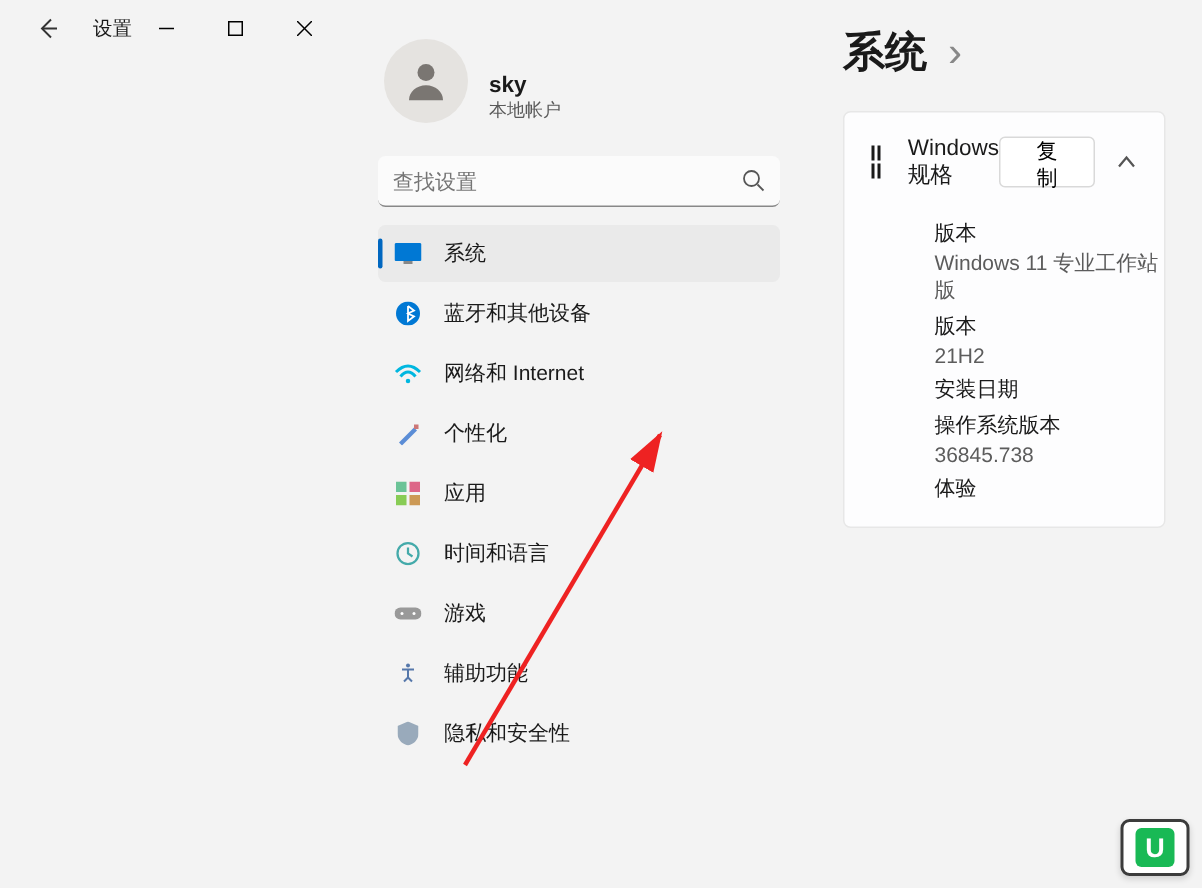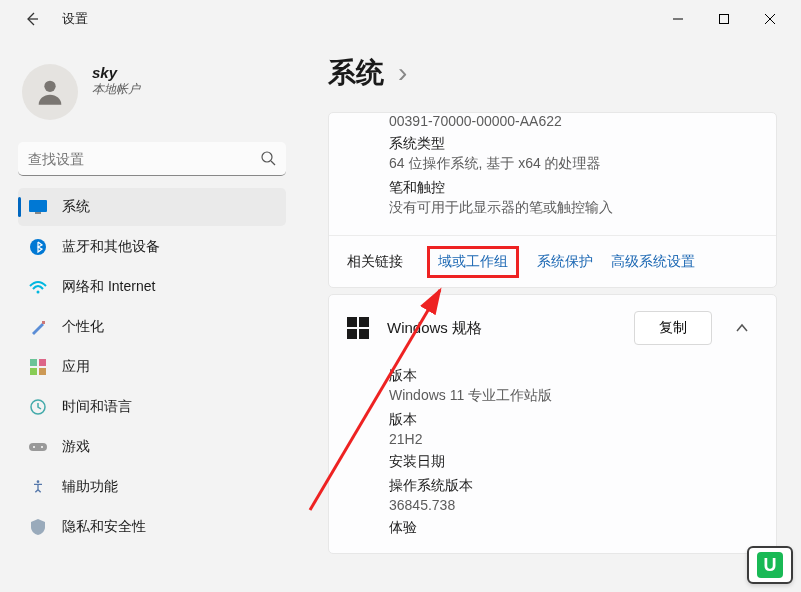--- a/index.html
+++ b/index.html
@@ -6,29 +6,29 @@
   body {
     font-family: "Segoe UI", "Microsoft YaHei", sans-serif;
     background: #f3f3f3;
     width: 801px;
     height: 592px;
     overflow: hidden;
     position: relative;
     font-size: 14px;
     color: #1a1a1a;
   }
-  .window { background: #f3f3f3; width: 100%; height: 100%; display: flex; flex-direction: column; }
+  .window { background: #f3f3f3; width: 100%; height: 100%; display: flex; flex-direction: row; }
   .titlebar { height: 38px; display: flex; align-items: center; padding: 0 8px; }
   .back-btn { width: 28px; height: 28px; display:flex; align-items:center; justify-content:center; border-radius:4px; cursor:pointer; margin-left:10px; }
   .title { margin-left: 16px; font-size: 13px; }
   .win-controls { margin-left: auto; display:flex; }
   .win-btn { width: 46px; height: 32px; display:flex; align-items:center; justify-content:center; cursor:pointer; }
   .body { flex:1; display:flex; overflow:hidden; }
   .sidebar { width: 300px; padding: 20px 14px 0 18px; display:flex; flex-direction:column; }
-  .user-row { display:flex; align-items:flex-start; margin-bottom: 22px; margin-top:6px; padding-left:4px;font-style:italic;}
+  .user-row { display:flex; align-items:flex-end; margin-bottom: 22px; margin-top:6px; padding-left:4px;}
   .avatar { width: 56px; height: 56px; border-radius: 50%; background:#e5e3e0; display:flex; align-items:center; justify-content:center; margin-right: 14px; }
   .avatar svg { width: 34px; height:34px; fill:#7a7672; }
   .user-name { font-weight:600; font-size:15px; }
   .user-sub { font-size:12px; color:#5a5a5a; }
   .search-wrap { position:relative; margin-bottom: 12px; }
   .search { width: 100%; height: 34px; border: none; border-bottom:1px solid #888; border-radius: 5px; background:#fbfbfb; padding: 0 34px 0 10px; font-size:14px; outline:none; }
   .search-icon { position:absolute; right:10px; top:8px; }
   .nav { list-style:none; }
   .nav li { display:flex; align-items:center; height:38px; padding: 0 10px; border-radius:5px; cursor:pointer; margin-bottom:2px; position:relative;}
   .nav li.active { background:#eaeaea; }
@@ -202,35 +202,20 @@
           </li>
       </ul>
     </div>
 
     <div class="main">
       <div class="breadcrumb">
         <span class="root">系统</span>
         <span class="sep">›</span>
       </div>
 
-      <div class="card">
-        <div class="card-inner">
-          <div class="spec-val">00391-70000-00000-AA622</div>
-          <div class="spec-lbl">系统类型</div>
-          <div class="spec-val">64 位操作系统, 基于 x64 的处理器</div>
-          <div class="spec-lbl">笔和触控</div>
-          <div class="spec-val">没有可用于此显示器的笔或触控输入</div>
-        </div>
-        <div class="related-row">
-          <span class="related-lbl">相关链接</span>
-          <span class="link highlighted">域或工作组</span>
-          <span class="link">系统保护</span>
-          <span class="link">高级系统设置</span>
-        </div>
-      </div>
 
       <div class="card">
         <div class="ws-header">
           <div class="ws-icon">
               <div></div>
               <div></div>
               <div></div>
               <div></div>
             </div>
           <div class="ws-title">Windows 规格</div>

